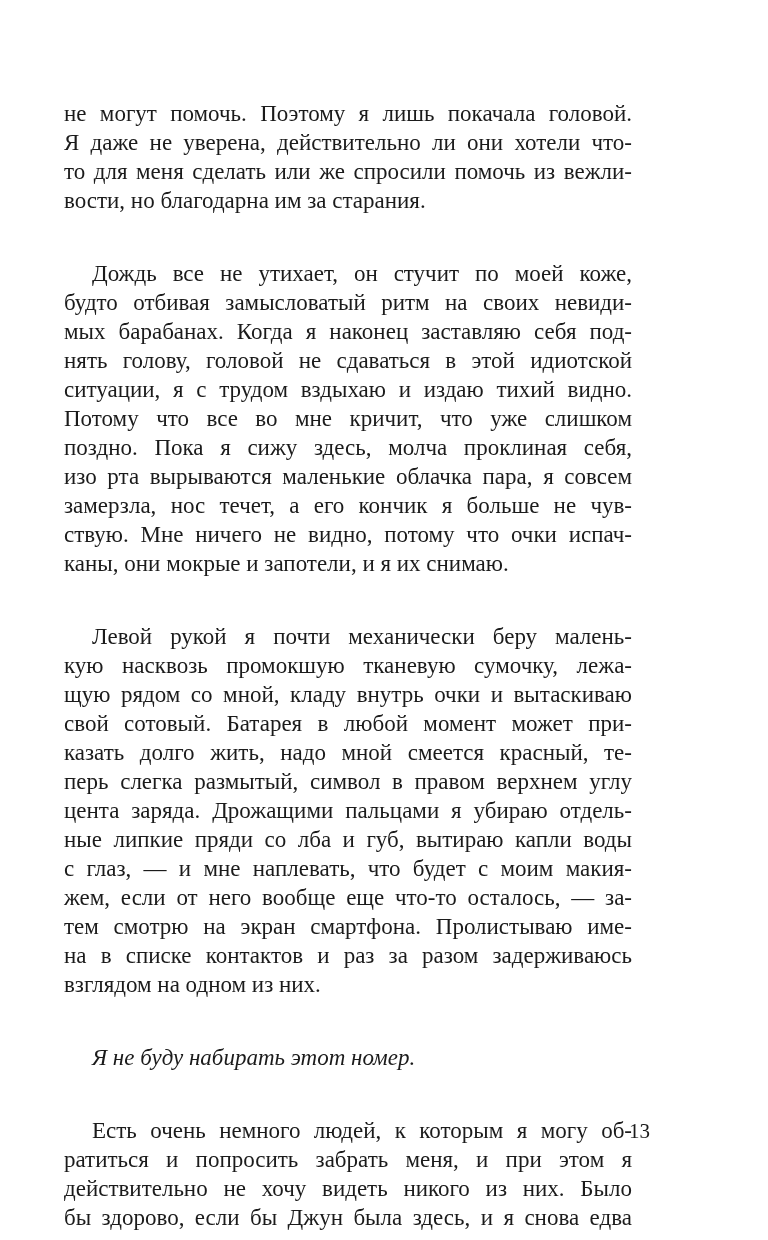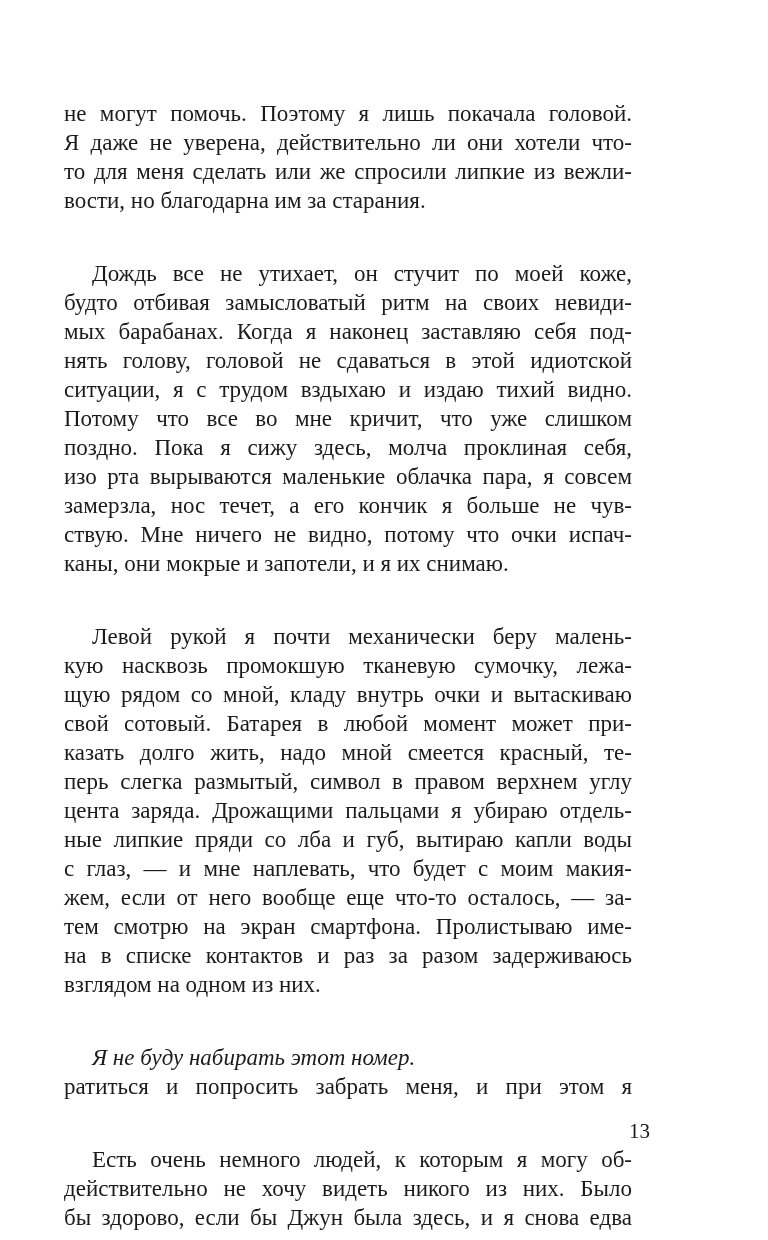--- a/index.html
+++ b/index.html
@@ -49,21 +49,21 @@
   }
 </style>
 </head>
 <body>
 
 <main>
   <div class="text-col" id="text-col">
       <div>
         <div class="line just">не могут помочь. Поэтому я лишь покачала головой.</div>
         <div class="line just">Я даже не уверена, действительно ли они хотели что-</div>
-        <div class="line just">то для меня сделать или же спросили липкие из вежли-</div>
+        <div class="line just">то для меня сделать или же спросили помочь из вежли-</div>
         <div class="line">вости, но благодарна им за старания.</div>
       </div>
       <div>
         <div class="line just indent">Дождь все не утихает, он стучит по моей коже,</div>
         <div class="line just">будто отбивая замысловатый ритм на своих невиди-</div>
         <div class="line just">мых барабанах. Когда я наконец заставляю себя под-</div>
         <div class="line just">нять голову, головой не сдаваться в этой идиотской</div>
         <div class="line just">ситуации, я с трудом вздыхаю и издаю тихий видно.</div>
         <div class="line just">Потому что все во мне кричит, что уже слишком</div>
         <div class="line just">поздно. Пока я сижу здесь, молча проклиная себя,</div>
@@ -84,20 +84,20 @@
         <div class="line just">с глаз, — и мне наплевать, что будет с моим макия-</div>
         <div class="line just">жем, если от него вообще еще что-то осталось, — за-</div>
         <div class="line just">тем смотрю на экран смартфона. Пролистываю име-</div>
         <div class="line just">на в списке контактов и раз за разом задерживаюсь</div>
         <div class="line">взглядом на одном из них.</div>
       </div>
       <div>
         <div class="line indent italic">Я не буду набирать этот номер.</div>
       </div>
       <div>
+        <div class="line just indent">Есть очень немного людей, к которым я могу об-</div>
         <div class="line just">ратиться и попросить забрать меня, и при этом я</div>
-        <div class="line just indent">Есть очень немного людей, к которым я могу об-</div>
         <div class="line just">действительно не хочу видеть никого из них. Было</div>
         <div class="line just">бы здорово, если бы Джун была здесь, и я снова едва</div>
       </div>
     </div>
   <div class="page-number">13</div>
 </main>
 
 </body></html>

